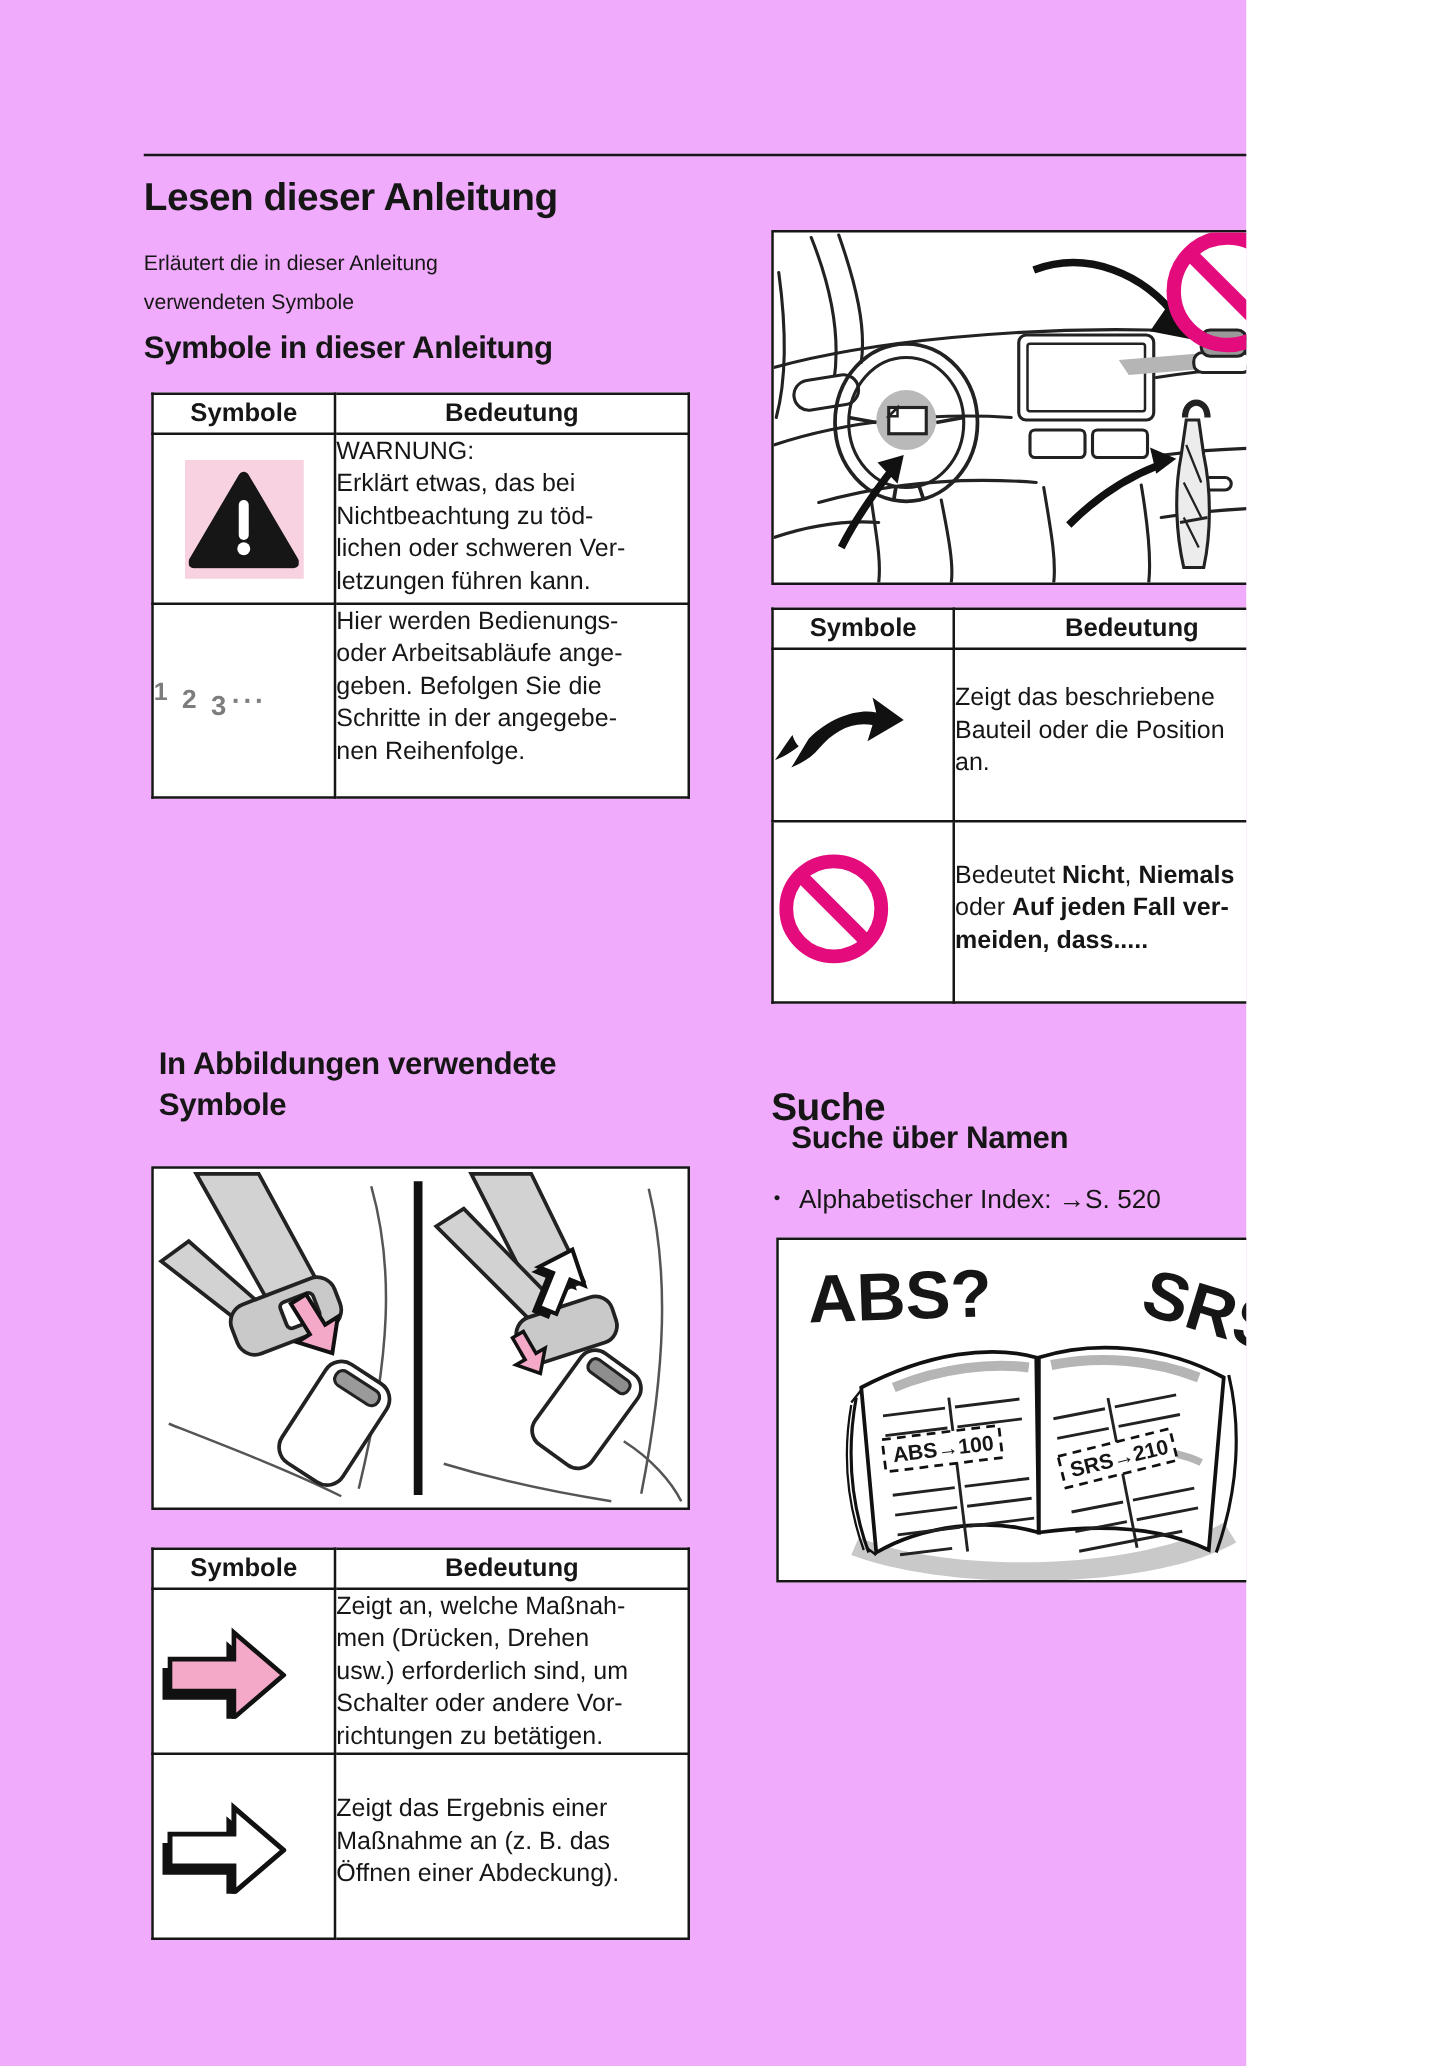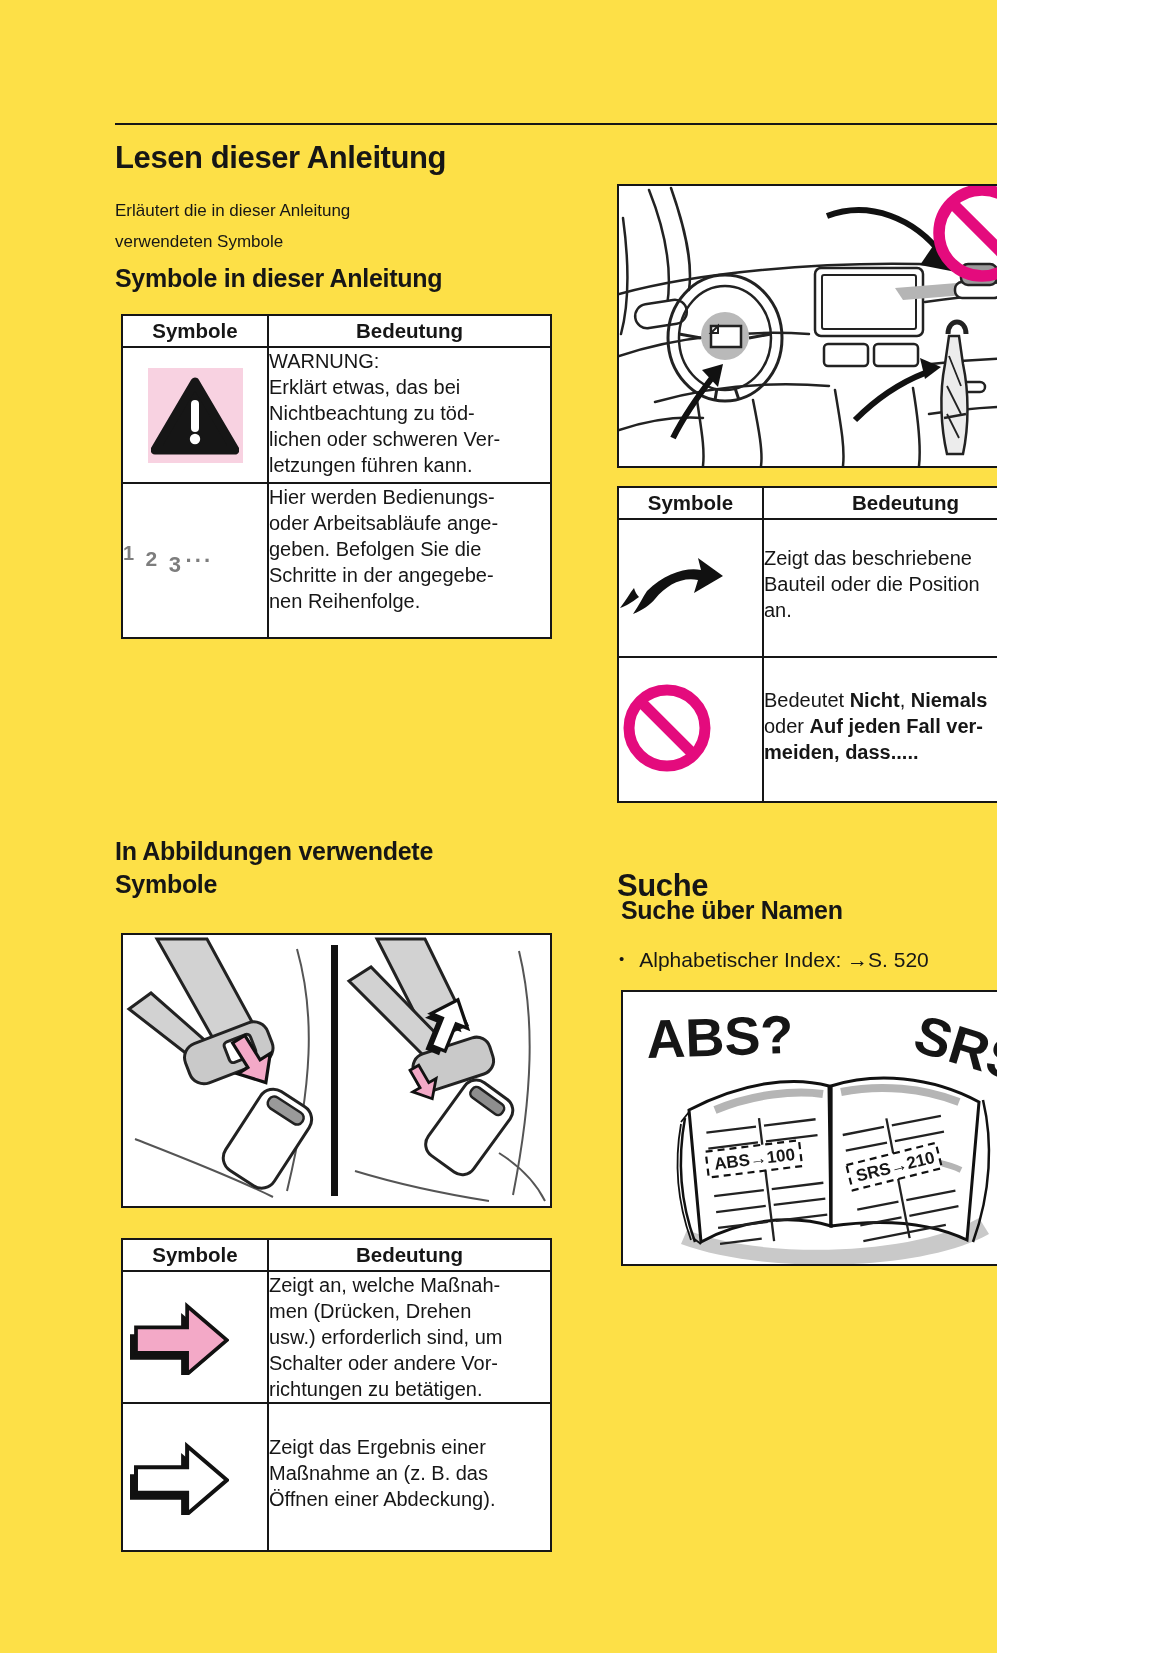--- a/index.html
+++ b/index.html
@@ -1,16 +1,16 @@
 <!DOCTYPE html>
 <html><head>
 <meta charset="utf-8">
 <style>
   html,body{margin:0;padding:0;background:#ffffff;}
-  .page{position:relative;width:997px;height:1653px;background:#fde047;overflow:hidden;
+  .page{position:relative;width:997px;height:1653px;background:#f0abfc;overflow:hidden;
         font-family:"Liberation Sans", sans-serif;color:#161616;}
   .toprule{position:absolute;left:115px;top:123px;width:934px;height:2px;background:#161616;}
   .col-left{position:absolute;left:115px;top:140px;width:442px;}
   .col-right{position:absolute;left:617px;top:184px;width:433px;}
   .col-left > *, .col-right > *{position:absolute;}
   h1{margin:0;font-size:31px;line-height:36px;font-weight:bold;letter-spacing:-0.4px;}
   h2{margin:0;font-size:25px;line-height:33px;font-weight:bold;letter-spacing:-0.3px;white-space:pre-line;}
   .intro{margin:0;font-size:17px;line-height:31px;white-space:pre-line;}
   
   table.symtable{border-collapse:collapse;table-layout:fixed;width:431px;background:#fff;}
@@ -87,21 +87,21 @@
           </td>
           <td class="txt">Hier werden Bedienungs-
 oder Arbeitsabläufe ange-
 geben. Befolgen Sie die
 Schritte in der angegebe-
 nen Reihenfolge.</td>
         </tr>
       </tbody>
     </table>
 
-    <h2 style="top:695px;left:0;">In Abbildungen verwendete
+    <h2 style="top:695px;left:12px;">In Abbildungen verwendete
 Symbole</h2>
 
     <div class="figure" style="position:absolute;top:793px;left:6px;width:427px;height:271px;">
       <svg width="427" height="271" viewBox="0 0 427 271">
         <defs>
           <path id="blockArrow" d="M0,15 L36,15 L36,0 L64,24 L36,48 L36,33 L0,33 Z"></path>
         </defs>
 
         <rect x="208" y="10" width="7" height="251" fill="#111"></rect>
 
@@ -315,21 +315,21 @@
             </span>
           </td>
           <td class="txt mid"><span>Bedeutet </span><b>Nicht</b><span>, </span><b>Niemals</b><span>
 oder </span><b>Auf jeden Fall ver-
 meiden, dass.....</b></td>
         </tr>
       </tbody>
     </table>
 
     <h1 style="top:684px;left:0;">Suche</h1>
-    <h2 style="top:710px;left:4px;">Suche über Namen</h2>
+    <h2 style="top:710px;left:16px;">Suche über Namen</h2>
     <div class="bullet-line" style="top:760px;left:2px;">
       <span class="dot">•</span><span>Alphabetischer Index: →S. 520</span>
     </div>
 
     <div class="figure" style="position:absolute;top:806px;left:4px;width:424px;height:272px;">
       <svg width="424" height="272" viewBox="0 0 424 272">
 
         <path d="M64,238 C140,268 290,264 356,226 L366,242 C298,280 138,282 58,252 Z" fill="#c9c9c9"></path>
 
         <path d="M62,126 C54,170 58,212 72,250" stroke="#111" stroke-width="2.5" fill="none"></path>

